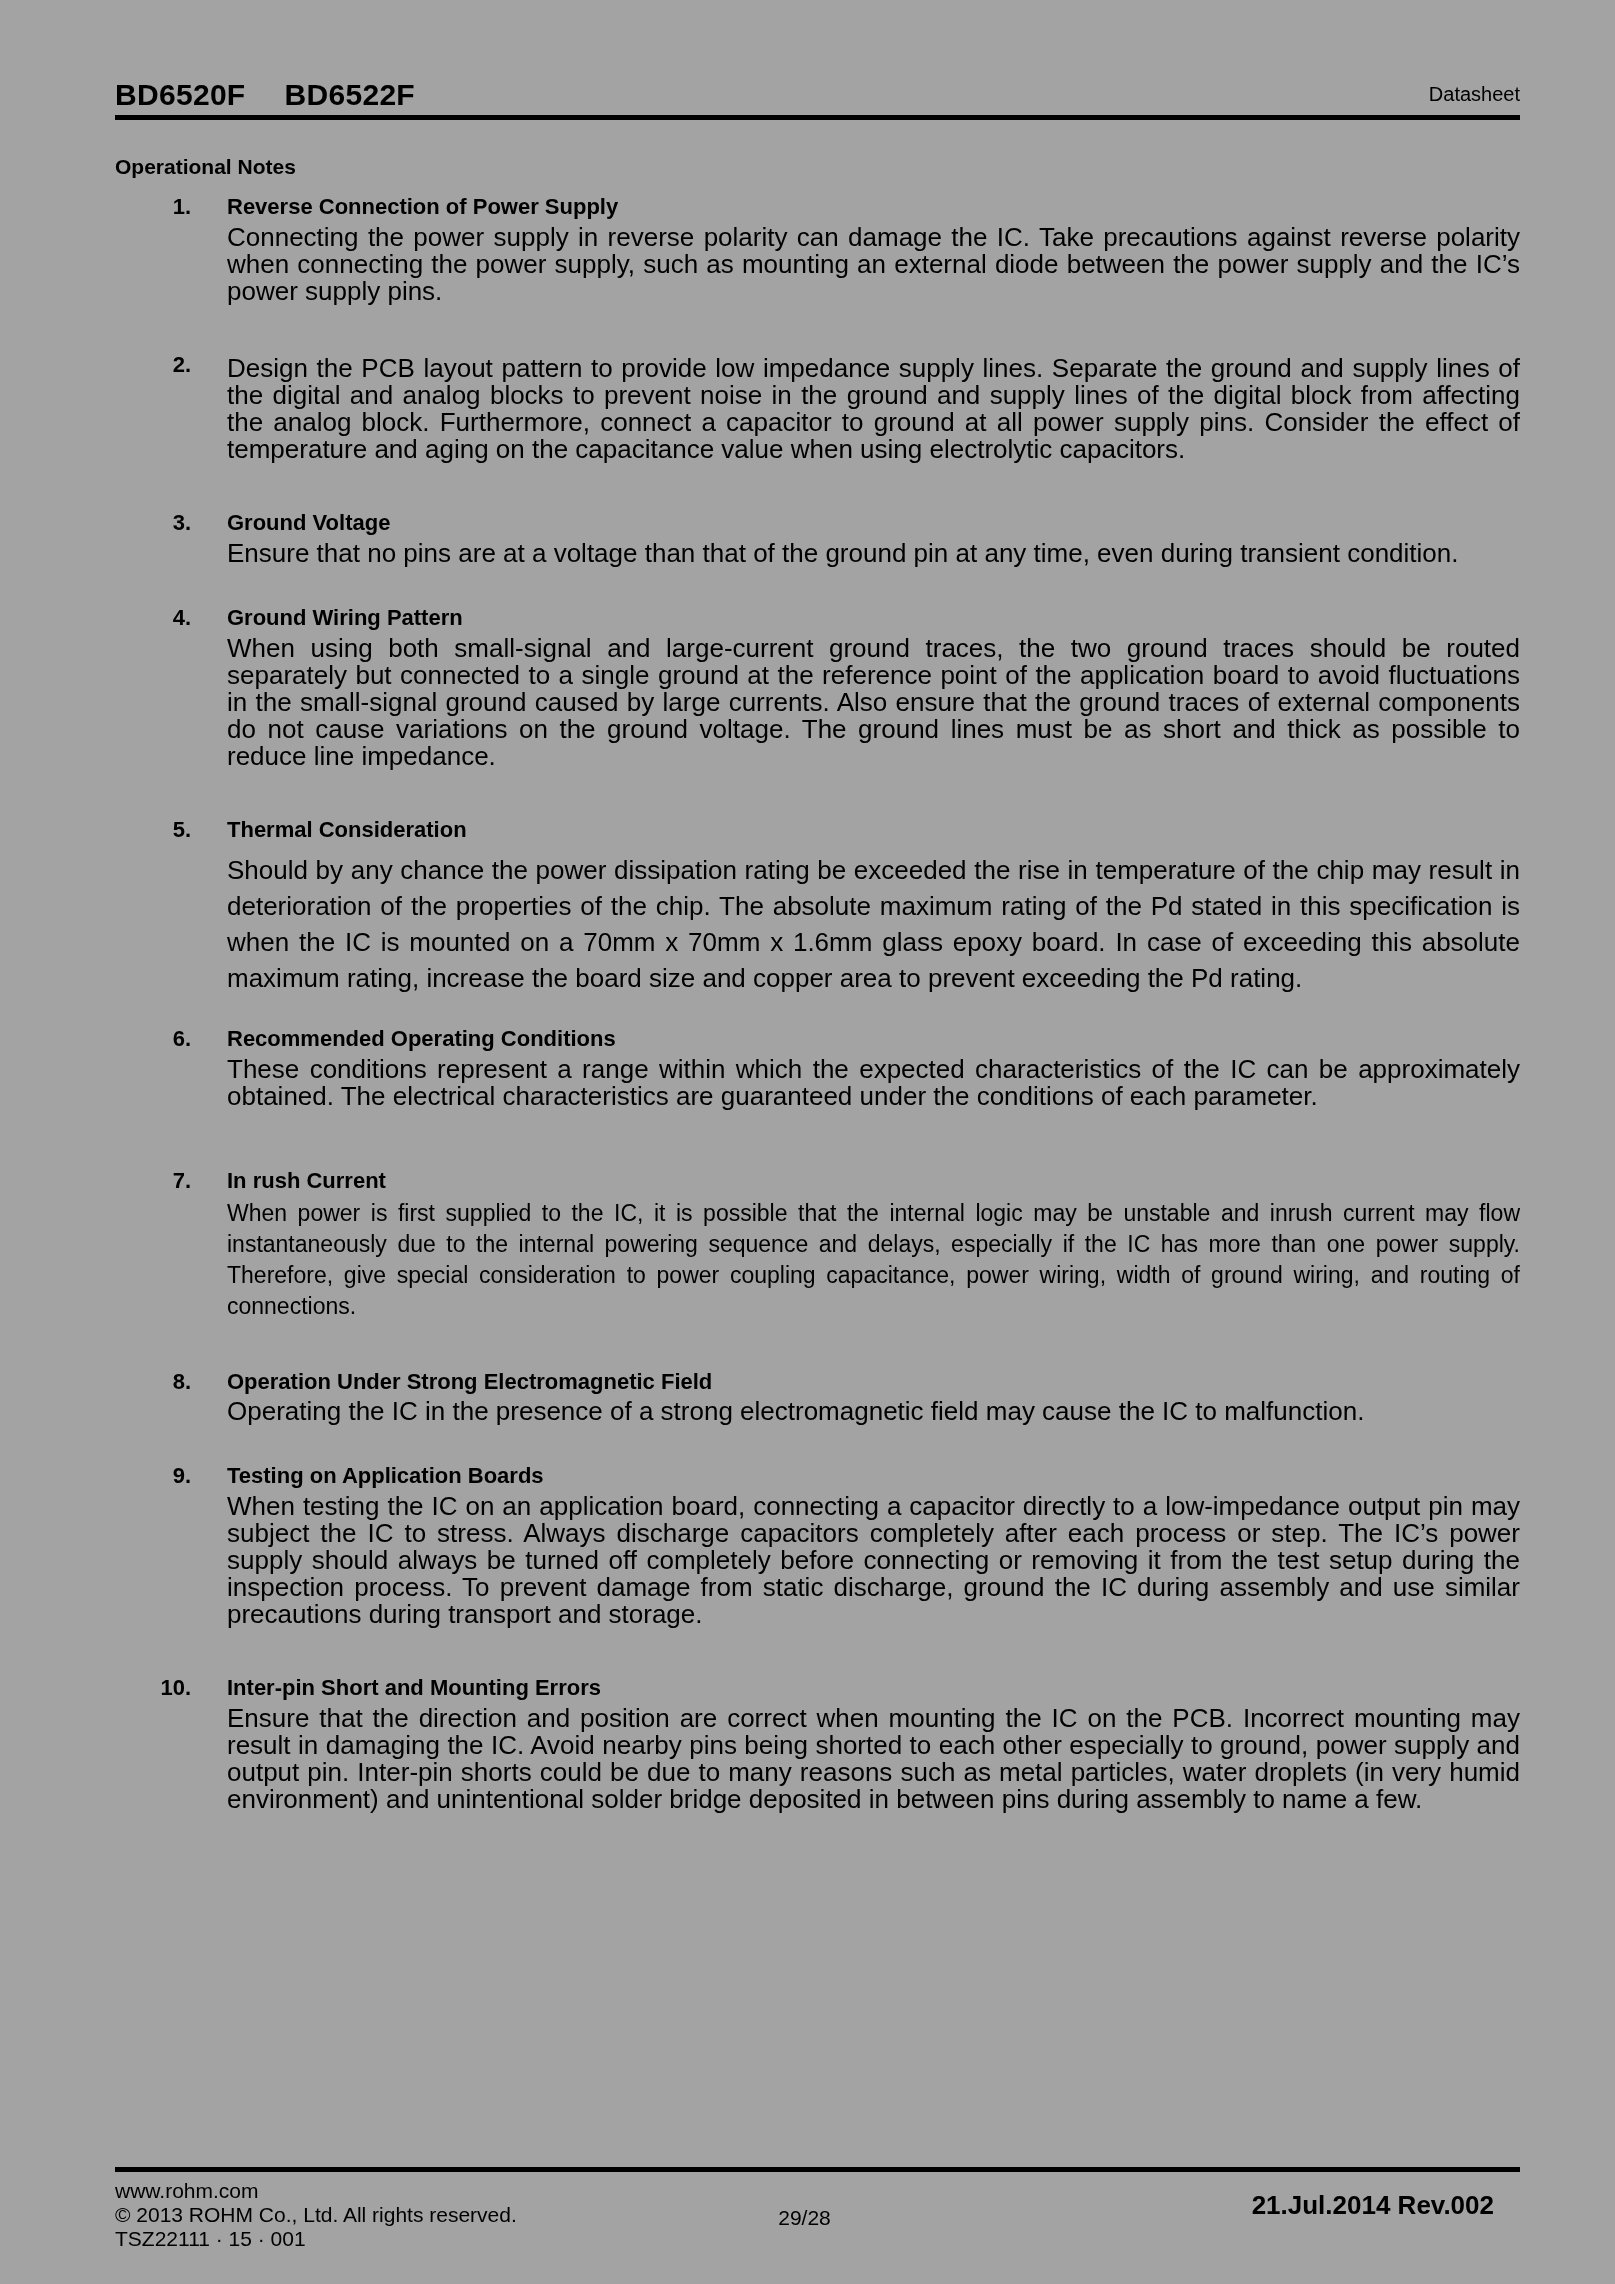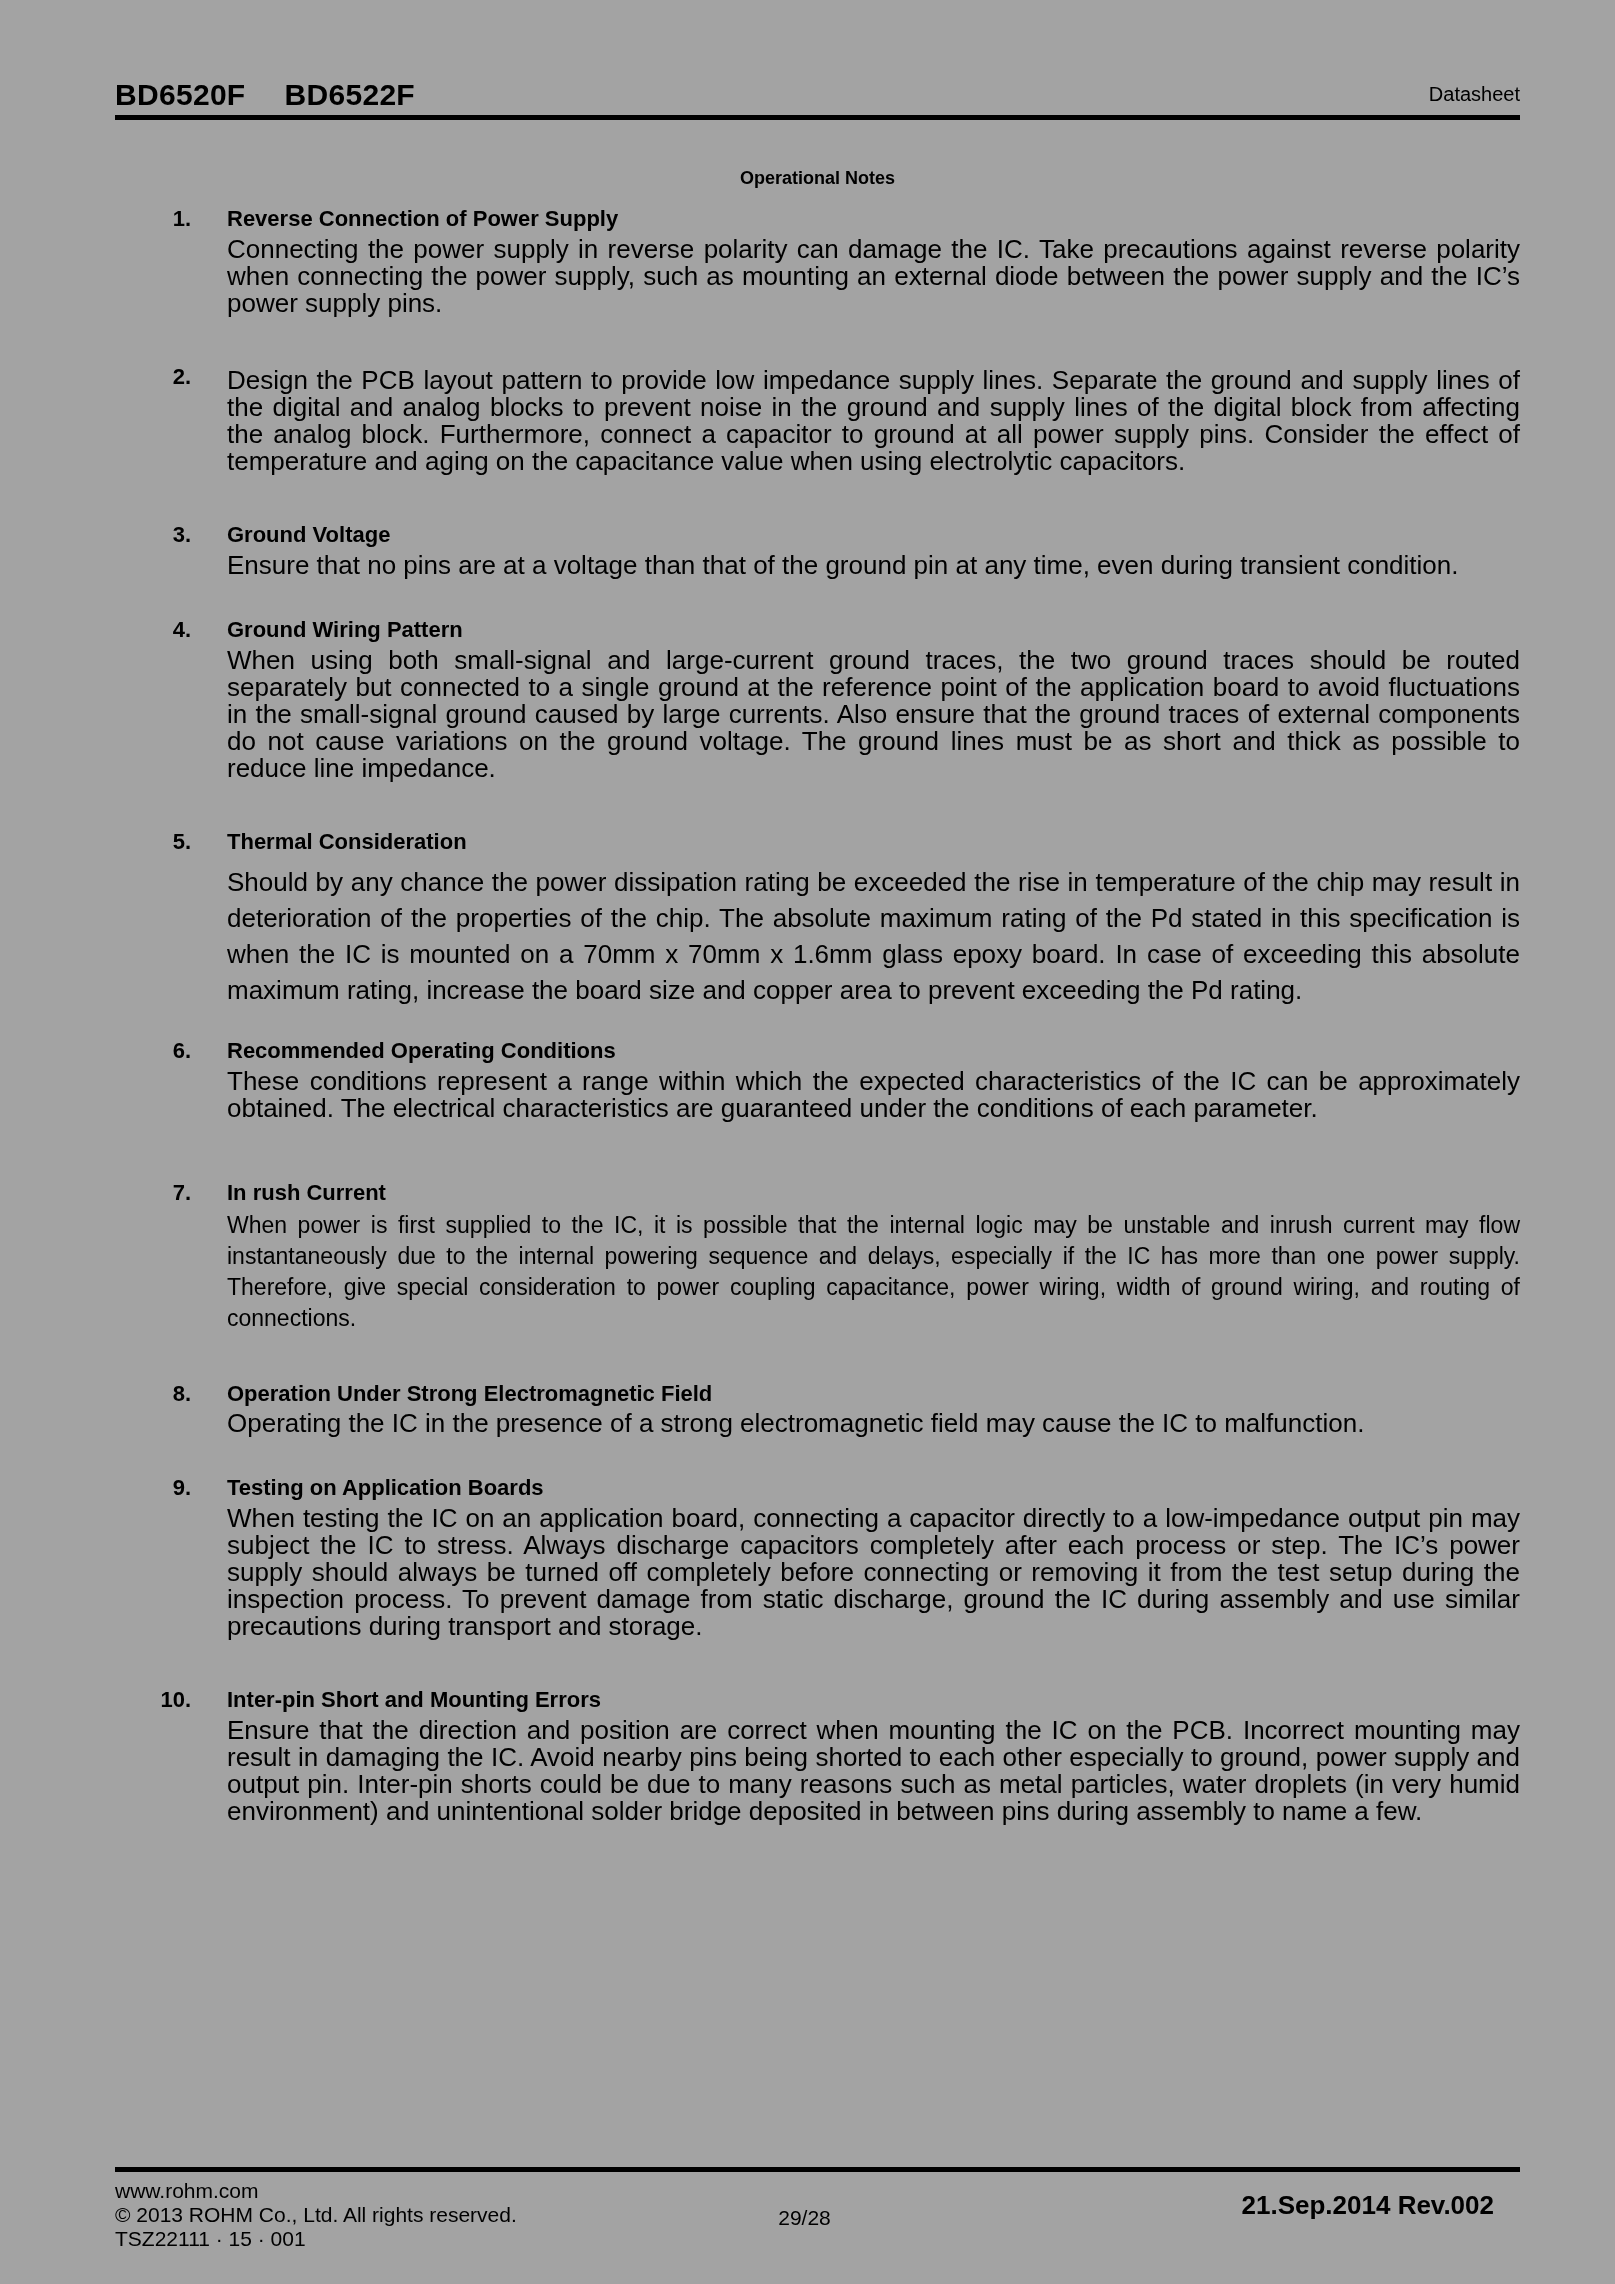--- a/index.html
+++ b/index.html
@@ -35,26 +35,25 @@
     line-height: 35px;
   }
   .rule {
     height: 5.2px;
     background: #000;
     margin-top: 2.6px;
   }
 
   
   .sec-title {
-    margin-top: 42px;
-    font-size: 18px;
+    margin-top: 30px;
+    font-size: 21px;
     font-weight: bold;
     line-height: 33px;
     margin-bottom: 10.4px;
-    text-align: center;
   }
 
   
   .item {
     display: grid;
     grid-template-columns: 76px 1fr;
     column-gap: 36px;
     margin-bottom: 46px;
   }
   .item .num {
@@ -217,19 +216,19 @@
   <div class="footer">
     <div class="f-rule"></div>
     <div class="f-cols">
       <div class="f-left">
         <div>www.rohm.com</div>
         <div>© 2013 ROHM Co., Ltd. All rights reserved.</div>
         <div>TSZ22111 · 15 · 001</div>
       </div>
       <div class="f-center">29/28</div>
       <div class="f-right">
-        <div>21.Sep.2014 Rev.002</div>
+        <div>21.Jul.2014 Rev.002</div>
       </div>
     </div>
   </div>
 
 </div>
 
 
 </body></html>

